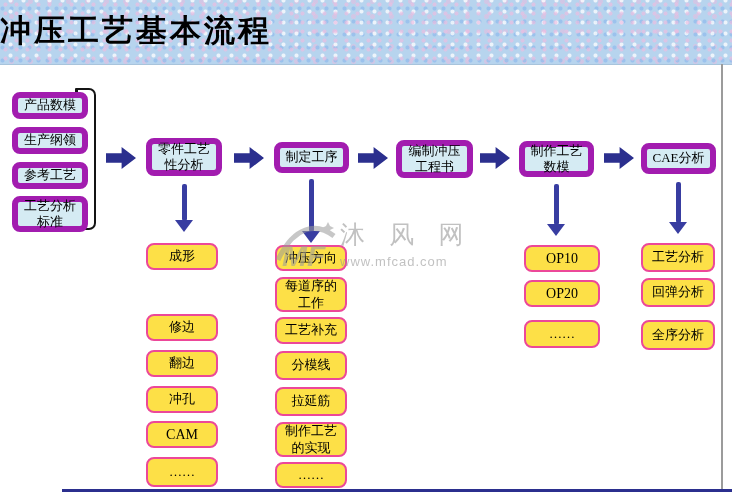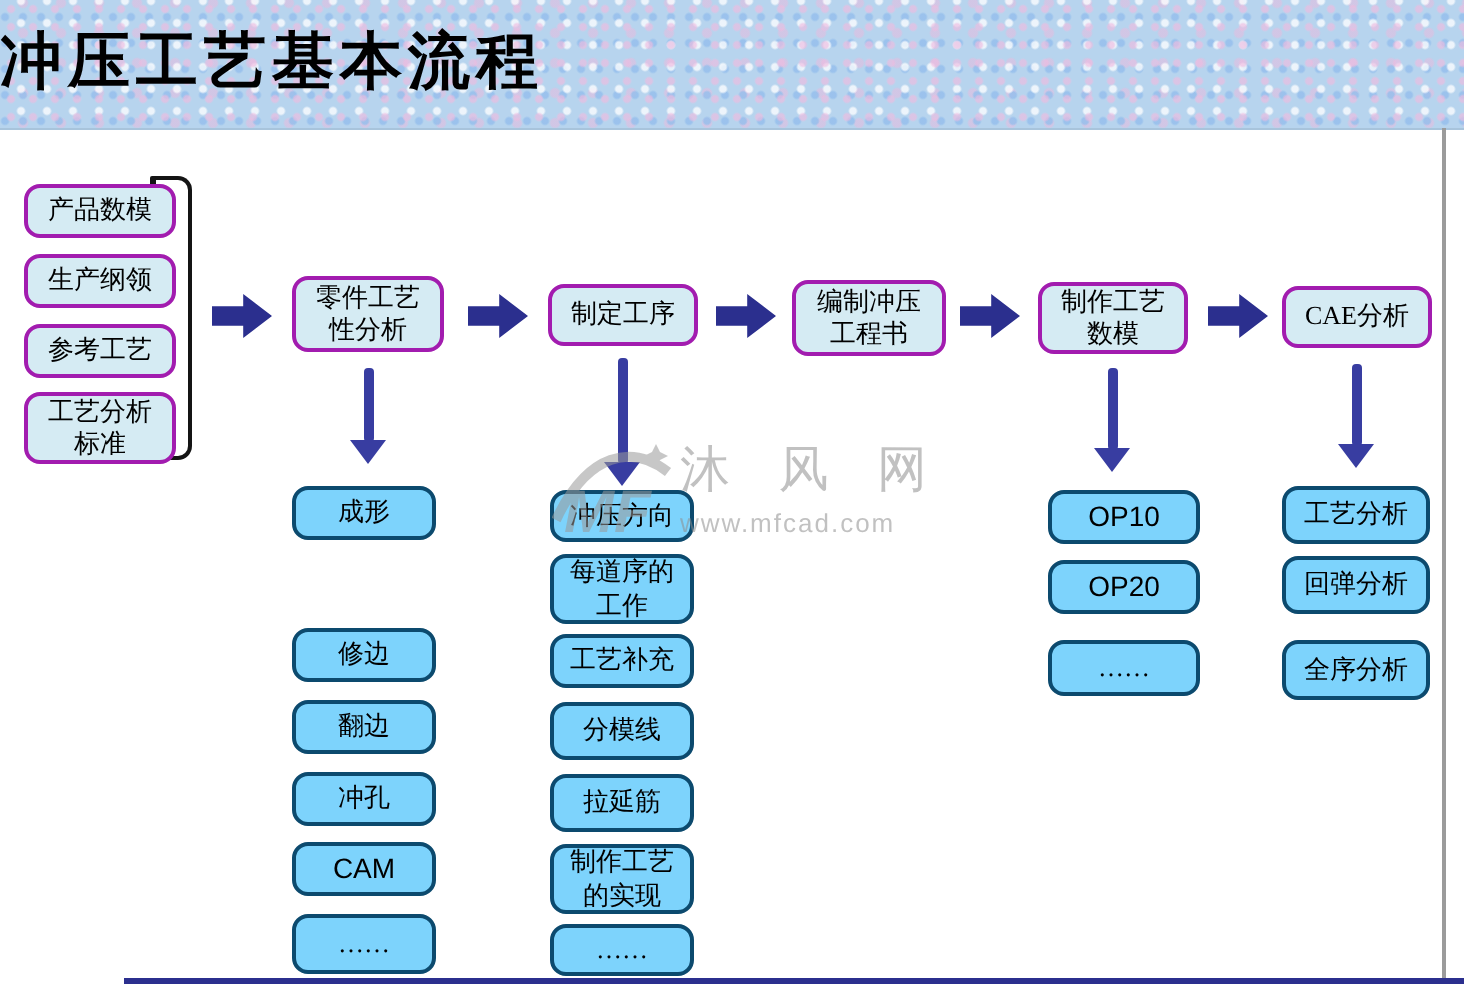--- a/index.html
+++ b/index.html
@@ -18,23 +18,23 @@
     background-position:0 0,4px 6px,7px 2px,2px 9px;
     border-bottom:1px solid #a8c4dc;}
   .title-bar h1{margin:0;text-align:left;line-height:62px;font-size:31px;
     letter-spacing:3px;color:#000;font-weight:bold;
     font-family:"Liberation Sans","DejaVu Sans",sans-serif;}
 
   
   .box{position:absolute;box-sizing:border-box;border-radius:8px;
        display:flex;align-items:center;justify-content:center;text-align:center;
        white-space:pre-line;color:#000;font-size:13px;line-height:1.25;z-index:1;}
-  .cyan{background:#d5ebf3;border:2px solid #a21caf;}
-  .yellow{background:#7dd3fc;border:2px solid #0c4a6e;}
-  .latin{font-family:Liberation Sans, sans-serif;font-size:14px;}
+  .cyan{background:#d5ebf3;border:6px solid #a21caf;}
+  .yellow{background:#fde047;border:2px solid #ec4899;}
+  .latin{font-family:Liberation Serif, serif;font-size:14px;}
 
   
   .arrow-right{position:absolute;width:30px;height:22px;background:#2b2f8e;
     clip-path:polygon(0 28%,52% 28%,52% 0,100% 50%,52% 100%,52% 72%,0 72%);}
 
   
   .varrow{position:absolute;width:18px;z-index:2;}
   .varrow i{display:block;position:absolute;}
   .varrow .shaft{left:6.5px;top:0;width:5px;height:calc(100% - 11px);
     background:#383da1;border-radius:2px;}

